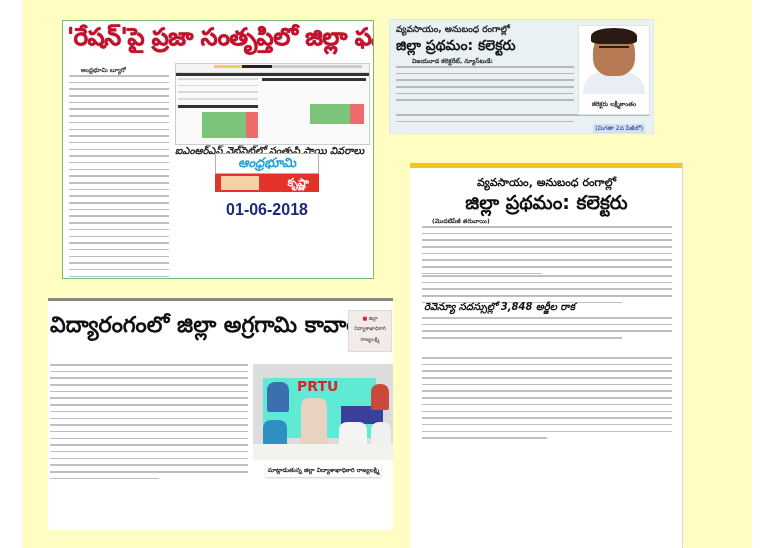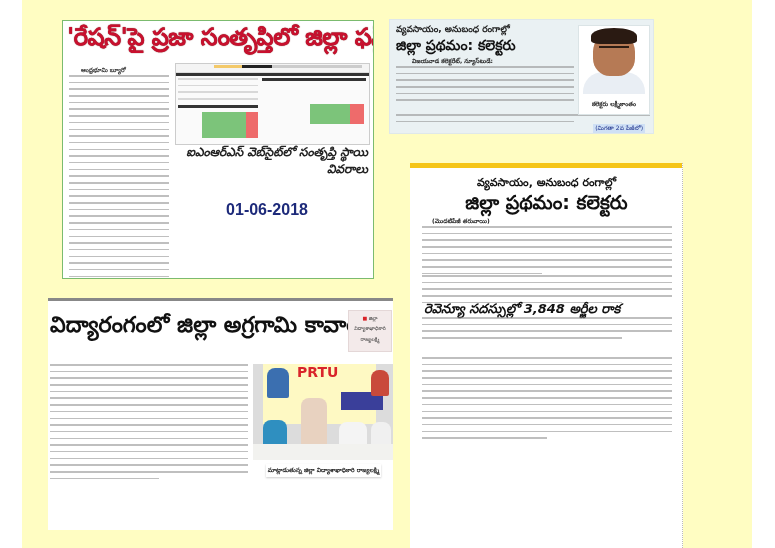--- a/index.html
+++ b/index.html
@@ -15,21 +15,21 @@
   #c1 .headline{position:absolute;left:4px;top:2px;width:304px;text-align:center;font-size:24px;font-weight:bold;color:#c8102e;letter-spacing:-0.5px;text-shadow:0 0 1px #6a0000;white-space:nowrap;}
   #c1 .byline{position:absolute;left:18px;top:45px;font-size:6px;font-weight:bold;color:#333;}
   #c1 .screen{position:absolute;left:112px;top:42px;width:193px;height:80px;border:1px solid #ccc;background:#fafafa;}
   .screen .topbar{height:8px;background:#f4f4f4;border-bottom:1px solid #ddd;position:relative;}
   .screen .topbar .seg{position:absolute;top:1px;height:3px;}
   .screen .darkbar{height:3px;background:#333;}
   .screen .lpane{position:absolute;left:2px;top:14px;width:80px;height:64px;}
   .screen .rpane{position:absolute;left:86px;top:14px;width:104px;height:64px;}
   .gbar{position:absolute;height:3px;background:#7cc47a;}
   .rbar{position:absolute;height:3px;background:#ee6b6b;}
-  #c1 .caption{position:absolute;left:112px;top:124px;width:193px;text-align:right;font-size:12px;font-weight:bold;font-style:italic;color:#222;}
+  #c1 .caption{position:absolute;left:112px;top:124px;width:193px;text-align:left;font-size:10px;font-weight:bold;font-style:italic;color:#222;}
   #c1 .logo{position:absolute;left:152px;top:132px;width:104px;height:38px;}
   .logo .ltop{height:19px;background:#fff;border:1px solid #e0a0a0;color:#1ea3d8;font-weight:bold;font-size:13px;text-align:center;line-height:18px;font-style:italic;}
   .logo .lbot{height:18px;background:#e53228;color:#fff;font-weight:bold;font-size:11px;text-align:right;padding-right:10px;line-height:18px;position:relative;}
   .logo .lbot .art{position:absolute;left:6px;top:2px;width:38px;height:14px;background:#f3d2a8;}
   #c1 .date{position:absolute;left:145px;top:180px;width:118px;text-align:center;font-size:16px;font-weight:bold;color:#1d2a7a;font-family:"Liberation Sans",sans-serif;}
   
   #c2{left:389px;top:19px;width:265px;height:115px;background:#eaf1f3;border:1px solid #dfe8ea;}
   #c2 .kicker{position:absolute;left:6px;top:4px;font-size:9px;font-weight:bold;color:#222;}
   #c2 .headline{position:absolute;left:6px;top:17px;font-size:14px;font-weight:bold;color:#111;}
   #c2 .dateline{position:absolute;left:22px;top:37px;font-size:6px;font-weight:bold;color:#222;}
@@ -39,29 +39,29 @@
   .glasses{position:absolute;left:20px;top:20px;width:30px;height:5px;border-top:2px solid #2d1c12;}
   .shirt{position:absolute;left:4px;top:46px;width:62px;height:22px;background:#e9eef4;border-radius:20px 20px 0 0;}
   #c2 .photocap{position:absolute;left:0;top:74px;width:70px;text-align:center;font-size:6px;font-weight:bold;color:#222;}
   #c2 .cont{position:absolute;right:8px;top:104px;font-size:6px;color:#1a2e8a;background:#cfe0f5;padding:0 2px;}
   
   #c3{left:410px;top:163px;width:273px;height:385px;border-right:1px dotted #bbb;}
   #c3 .bar{position:absolute;left:0;top:0;width:273px;height:5px;background:#f5c518;}
   #c3 .kicker{position:absolute;left:0;width:273px;top:13px;text-align:center;font-size:11px;font-weight:bold;color:#111;}
   #c3 .headline{position:absolute;left:0;width:273px;top:28px;text-align:center;font-size:19px;font-weight:bold;color:#111;}
   #c3 .lead{position:absolute;left:22px;top:54px;font-size:6px;font-weight:bold;color:#222;}
-  #c3 .sub{position:absolute;left:14px;font-size:13px;font-weight:bold;font-style:italic;color:#111;}
+  #c3 .sub{position:absolute;left:14px;font-size:10px;font-weight:bold;font-style:italic;color:#111;}
   
   #c4{left:48px;top:298px;width:345px;height:232px;}
   #c4 .rule{position:absolute;left:0;top:0;width:345px;height:3px;background:#888;}
   #c4 .headline{position:absolute;left:2px;top:14px;font-size:22px;font-weight:bold;color:#111;white-space:nowrap;}
   #c4 .sidebox{position:absolute;left:300px;top:12px;width:42px;height:40px;background:#f3eaea;border:1px solid #e4d7d7;font-size:5px;color:#333;text-align:center;}
   #c4 .sidebox .dot{color:#d9242a;}
   #c4 .photo{position:absolute;left:205px;top:66px;width:140px;height:96px;background:#dcdcdc;}
-  .banner{position:absolute;left:10px;top:0;width:113px;height:60px;background:#fef9c3;}
+  .banner{position:absolute;left:10px;top:14px;width:113px;height:60px;background:#5eead4;}
   .banner .prtu{position:absolute;left:34px;top:0;font-size:14px;font-weight:bold;color:#d9242a;}
   .banner .sub{position:absolute;left:30px;top:17px;font-size:6px;font-weight:bold;color:#d9242a;}
   .banner .bluebox{position:absolute;left:78px;top:28px;width:42px;height:18px;background:#3a3f9a;}
   .person{position:absolute;border-radius:8px 8px 2px 2px;}
   .table{position:absolute;left:0;top:80px;width:140px;height:16px;background:#f2f2ef;}
   #c4 .photocap{position:absolute;left:218px;top:166px;width:115px;text-align:center;font-size:6px;font-weight:bold;color:#222;background:#fff;box-shadow:0 1px 2px #ccc;padding:2px 0;}
 </style>
 </head>
 <body>
 
@@ -120,20 +120,24 @@
       <div class="rbar" style="left:68px;top:34px;width:12px;height:26px;"></div>
     </div>
     <div class="rpane">
       <div style="height:3px;background:#333;"></div>
       <div class="gbar" style="left:48px;top:26px;width:40px;height:20px;"></div>
       <div class="rbar" style="left:88px;top:26px;width:14px;height:20px;"></div>
     </div>
   </div>
   <div class="caption te">ఐఎంఆర్ఎస్ వెబ్‌సైట్‌లో సంతృప్తి స్థాయి వివరాలు</div>
   <div class="lines" style="left:112px;top:134px;width:36px;"></div>
+  <div class="logo">
+    <div class="ltop te">ఆంధ్రభూమి</div>
+    <div class="lbot te"><span class="art"></span><span>కృష్ణా</span></div>
+  </div>
   <div class="date">01-06-2018</div>
 </div>
 
 <div class="clip" id="c2">
   <div class="kicker te">వ్యవసాయం, అనుబంధ రంగాల్లో</div>
   <div class="headline te">జిల్లా ప్రథమం: కలెక్టరు</div>
   <div class="dateline te">విజయవాడ కలెక్టరేట్, న్యూస్‌టుడే:</div>
   <div class="lines" style="left:6px;top:46px;width:178px;">
     <div class="line"></div>
       <div class="line"></div>

